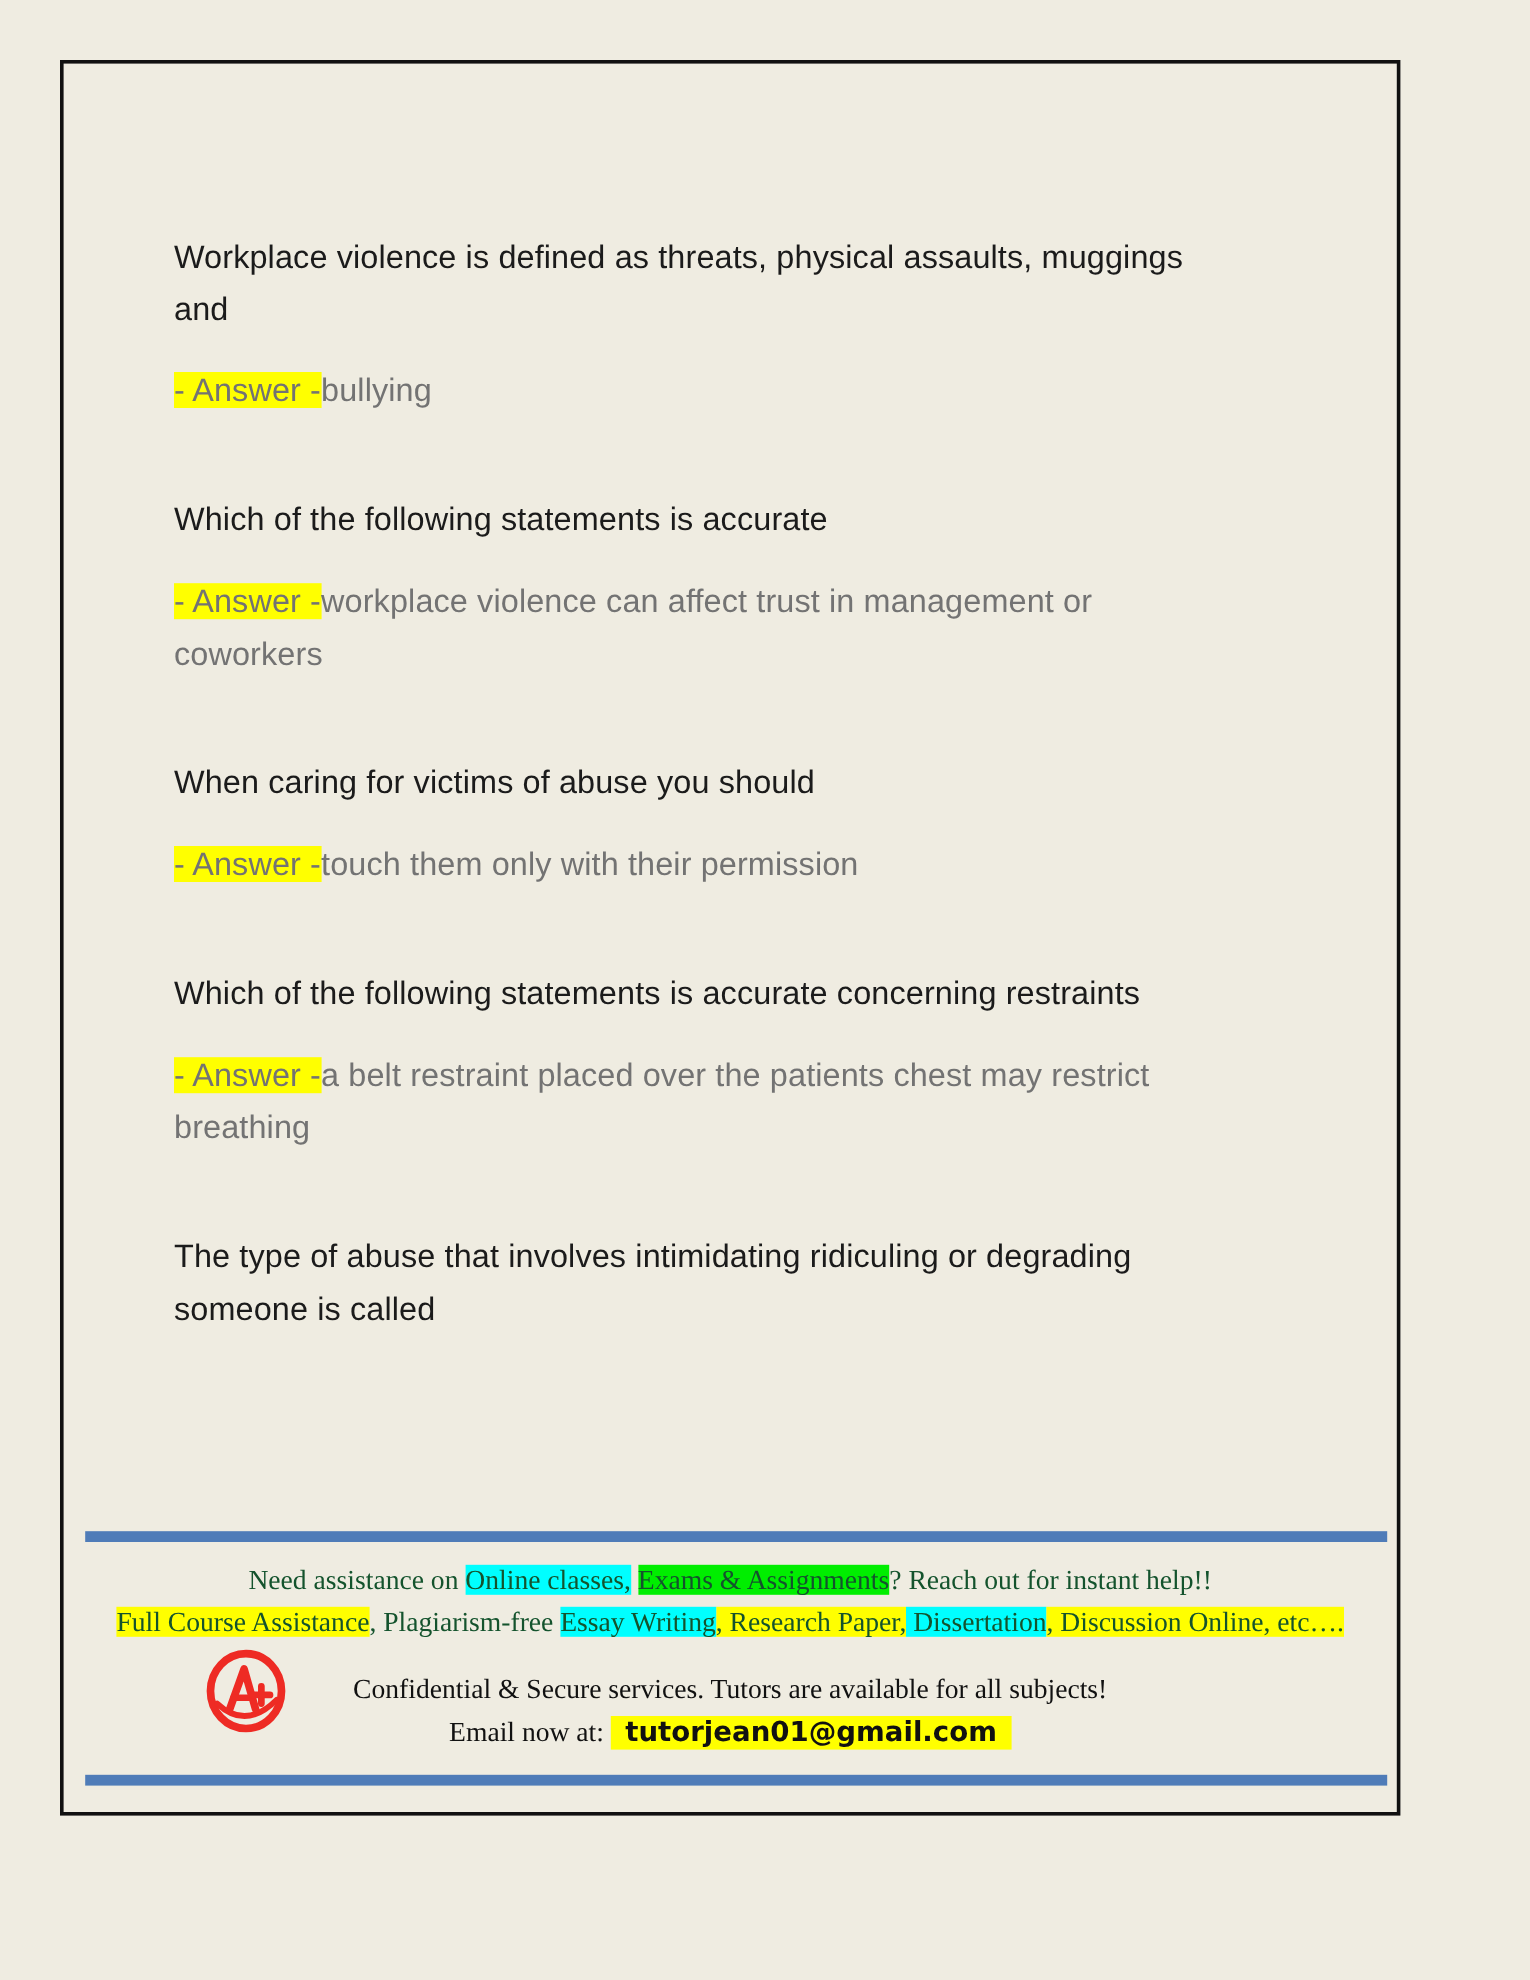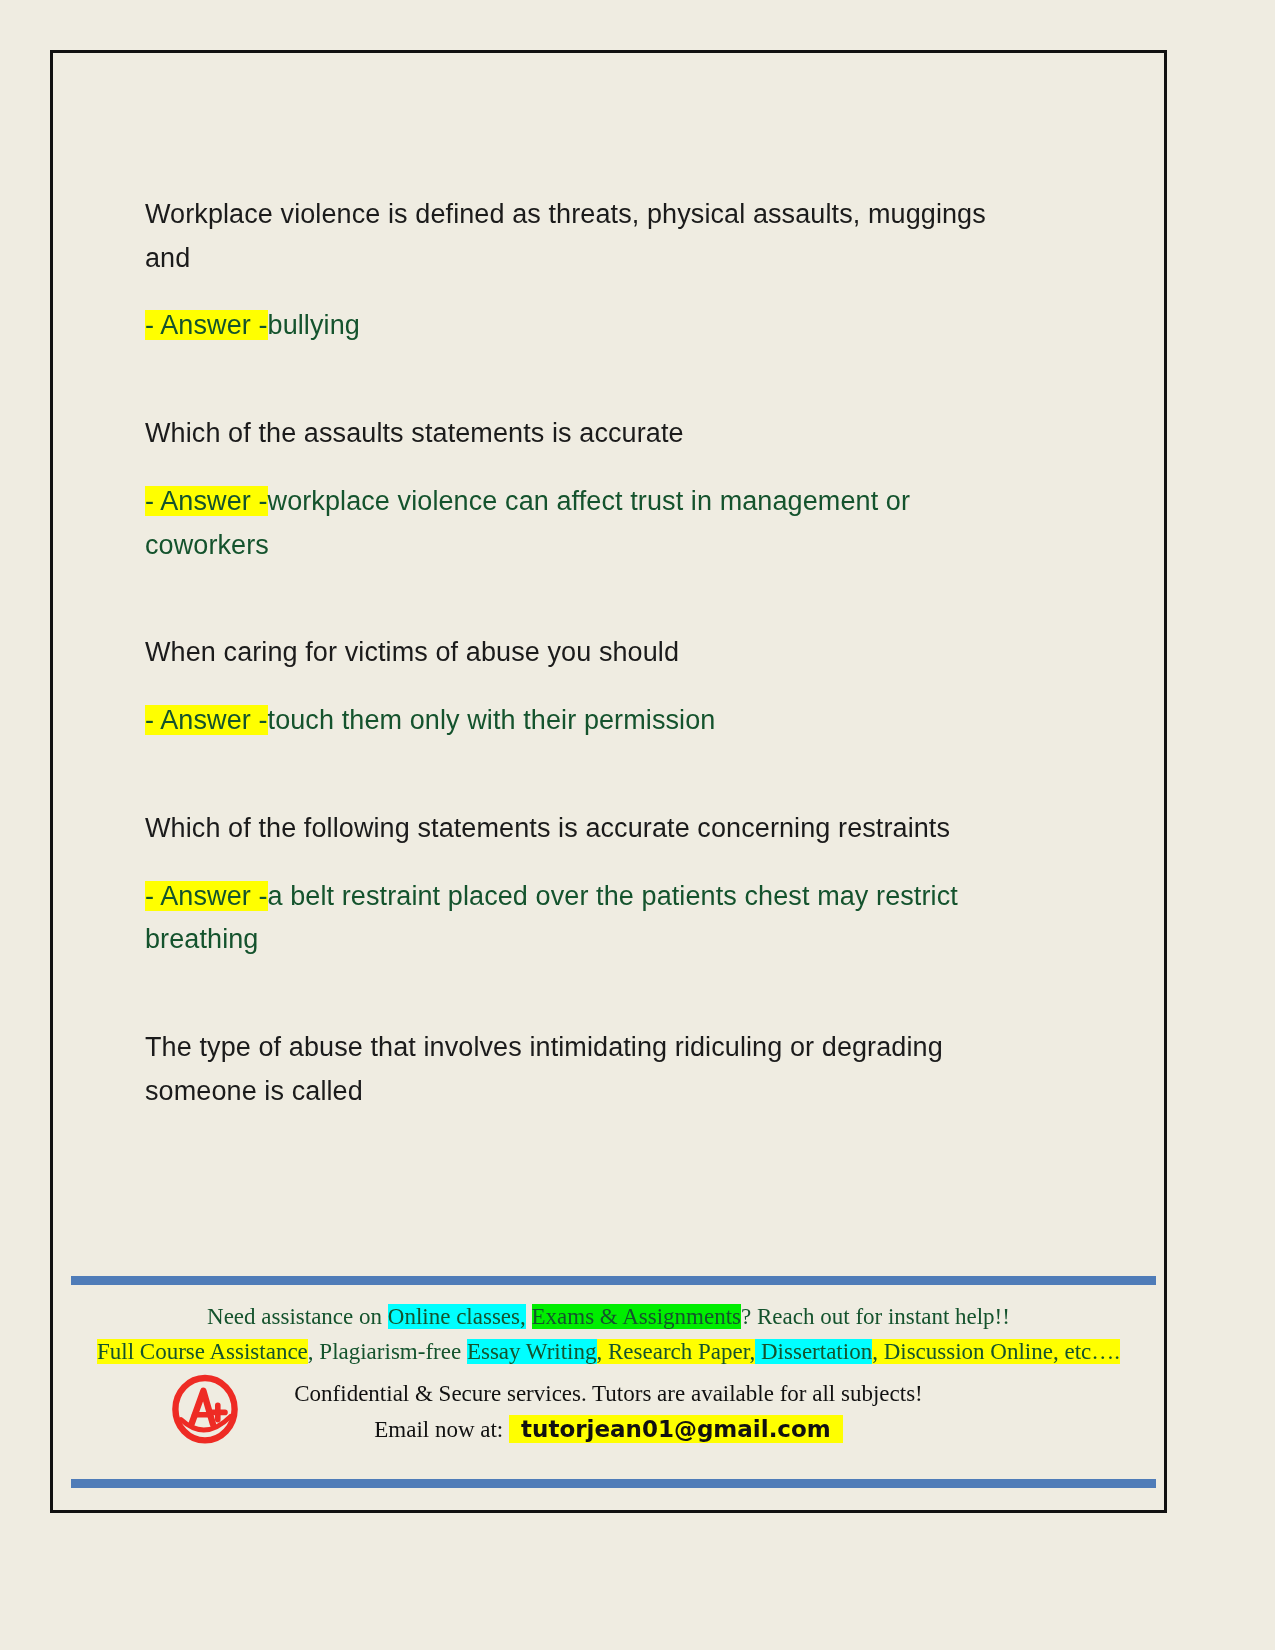--- a/index.html
+++ b/index.html
@@ -42,21 +42,21 @@
     line-height: 1.62;
     color: #1b1b1b;
     font-family: "Liberation Sans", sans-serif;
     font-weight: 400;
     letter-spacing: 0.1px;
   }
 
   .aline {
     font-size: 27px;
     line-height: 1.62;
-    color: #14532d;
+    color: #737373;
     margin-top: 24px;
     font-family: "Liberation Sans", sans-serif;
     letter-spacing: 0.1px;
   }
 
   .hl-yellow {
     background: #ffff00;
   }
   .hl-cyan {
     background: #00ffff;
@@ -98,21 +98,21 @@
     white-space: nowrap;
   }
   .fline2 {
     font-size: 23px;
     line-height: 1.5;
     white-space: nowrap;
   }
 
   .footer-bottom {
     position: absolute;
-    top: 106px;
+    top: 120px;
     left: 0;
     right: 0;
     text-align: center;
     font-family: "Liberation Serif", serif;
     color: #111111;
   }
   .fline3 { font-size: 23px; line-height: 1.55; }
   .fline4 { font-size: 23px; line-height: 1.55; }
 
   .email {
@@ -137,21 +137,21 @@
 <div class="page">
 
   <div class="content">
 
     <div class="qa-block">
       <div class="qline">Workplace violence is defined as threats, physical assaults, muggings and</div>
       <div class="aline"><span class="hl-yellow">- Answer -</span><span>bullying</span></div>
     </div>
 
     <div class="qa-block">
-      <div class="qline">Which of the assaults statements is accurate</div>
+      <div class="qline">Which of the following statements is accurate</div>
       <div class="aline"><span class="hl-yellow">- Answer -</span><span>workplace violence can affect trust in management or coworkers</span></div>
     </div>
 
     <div class="qa-block">
       <div class="qline">When caring for victims of abuse you should</div>
       <div class="aline"><span class="hl-yellow">- Answer -</span><span>touch them only with their permission</span></div>
     </div>
 
     <div class="qa-block">
       <div class="qline">Which of the following statements is accurate concerning restraints</div>

